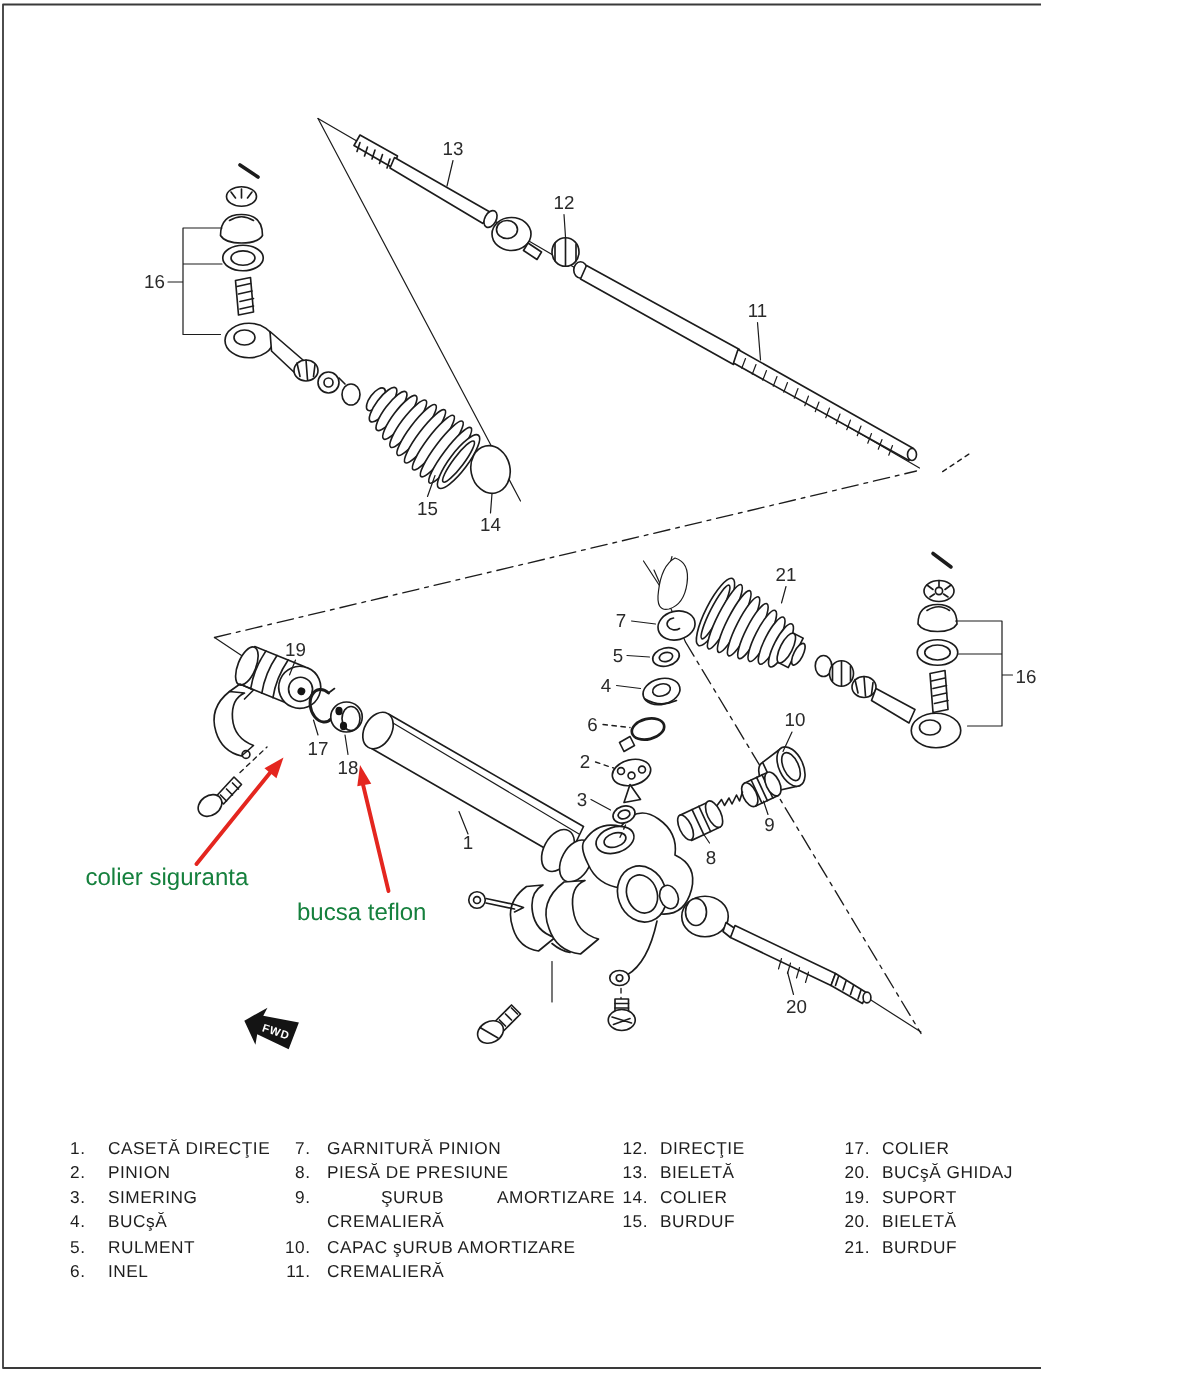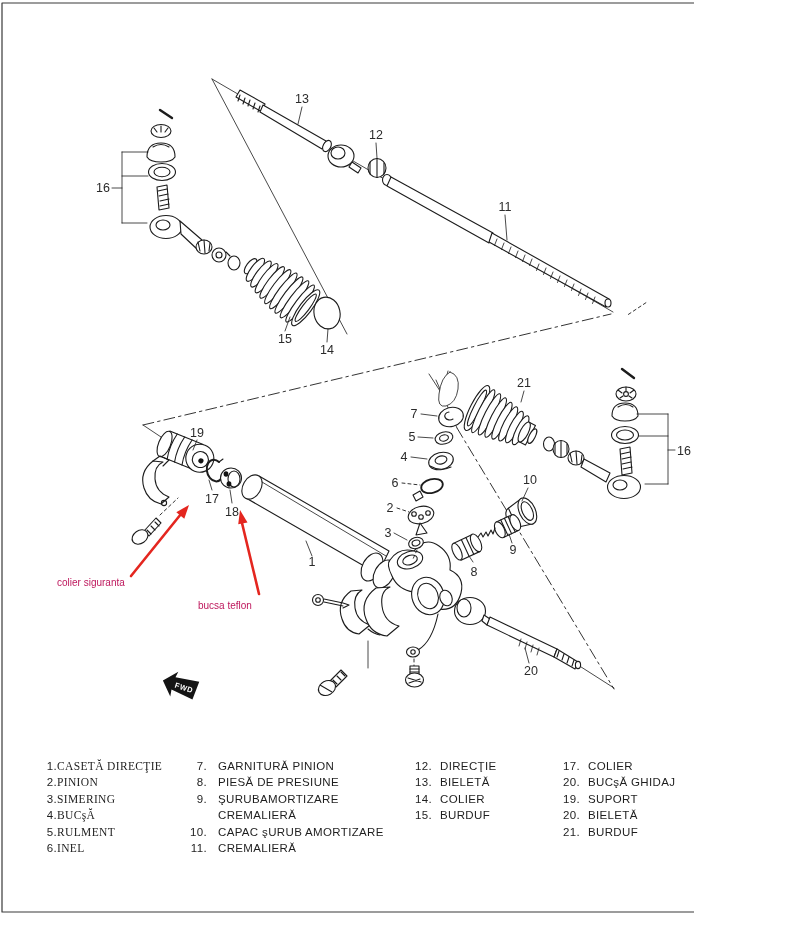--- a/index.html
+++ b/index.html
@@ -12,31 +12,31 @@
   .d .fw{fill:#fff;}
   .d .fb{fill:#141414;stroke:none;}
   .d .thin{stroke-width:0.8;}
   .d .thick{stroke-width:2.4;}
   .d .dd{stroke-dasharray:11 4 2.5 4;stroke-width:0.9;}
   .d .dsh{stroke-dasharray:3 3;stroke-width:0.9;}
   .d .red{stroke:#e4261f;stroke-width:2.6;}
   .d .redf{fill:#e4261f;stroke:none;}
   .callout{font:12.5px "Liberation Sans", sans-serif;fill:#2b2b2b;text-anchor:middle;}
   .fwdtxt{font:bold 7.5px "Liberation Sans", sans-serif;fill:#fff;letter-spacing:.6px;}
-  .red-ann{position:absolute;font-size:10px;color:#be185d;white-space:nowrap;}
+  .red-ann{position:absolute;font-size:16px;color:#15803d;white-space:nowrap;}
   
   .legend-col{position:absolute;top:758px;}
   .litem{display:flex;line-height:16.4px;font-size:11.5px;letter-spacing:.35px;color:#1e1e1e;}
   .lnum{text-align:right;flex:none;}
-  #lc0 .lnum{width:22px;} #lc0 .ltext{font-family:Liberation Serif, serif;}
+  #lc0 .lnum{width:22px;} #lc0 .ltext{margin-left:15px;}
   #lc1 .lnum{width:24px;} #lc1 .ltext{margin-left:11px;}
   #lc2 .lnum{width:24px;} #lc2 .ltext{margin-left:8px;}
   #lc3 .lnum{width:23px;} #lc3 .ltext{margin-left:8px;}
   .lline{white-space:pre;}
-  .lline.just{display:flex;justify-content:flex-start;width:156px;white-space:normal;}
+  .lline.just{display:flex;justify-content:space-between;width:156px;white-space:normal;margin-left:36px;}
   .lline.spread{letter-spacing:3.2px;}
 </style>
 </head>
 <body>
 
 <div class="page">
 
 <svg class="d" width="787" height="927" viewBox="0 0 787 927">
 
   <rect x="2" y="3" width="782" height="909" style="stroke:#3a3a3a;stroke-width:1.2"></rect>

